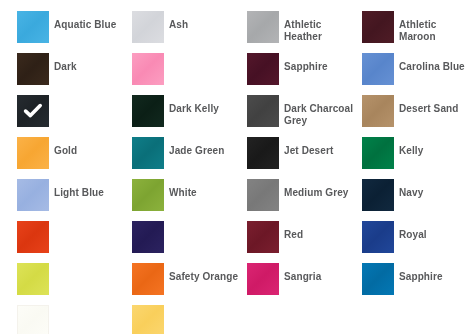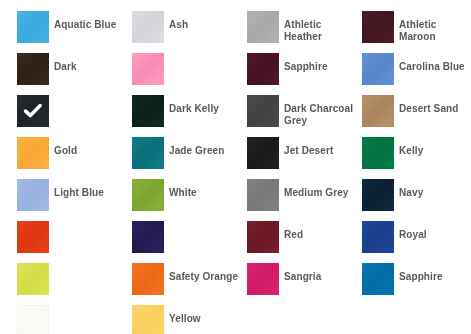--- a/index.html
+++ b/index.html
@@ -200,16 +200,15 @@
       </div>
       <div class="swatch-option">
         <div class="swatch-chip" style="background-color: rgb(3, 120, 181); background-image: linear-gradient(135deg, rgb(3, 120, 181) 0%, rgb(2, 107, 163) 48%, rgb(3, 120, 181) 100%);"></div>
         <span class="swatch-label">Sapphire</span>
       </div>
       <div class="swatch-option">
         <div class="swatch-chip is-white" style="background-color: rgb(253, 253, 248); background-image: linear-gradient(135deg, rgb(253, 253, 248) 0%, rgb(250, 250, 243) 48%, rgb(253, 253, 248) 100%);"></div>
       </div>
       <div class="swatch-option">
         <div class="swatch-chip" style="background-color: rgb(251, 215, 112); background-image: linear-gradient(135deg, rgb(251, 215, 112) 0%, rgb(249, 207, 91) 48%, rgb(251, 215, 112) 100%);"></div>
-        <span class="swatch-label">Yellow</span>
       </div>
     </div>
 </div>
 
 </body></html>

